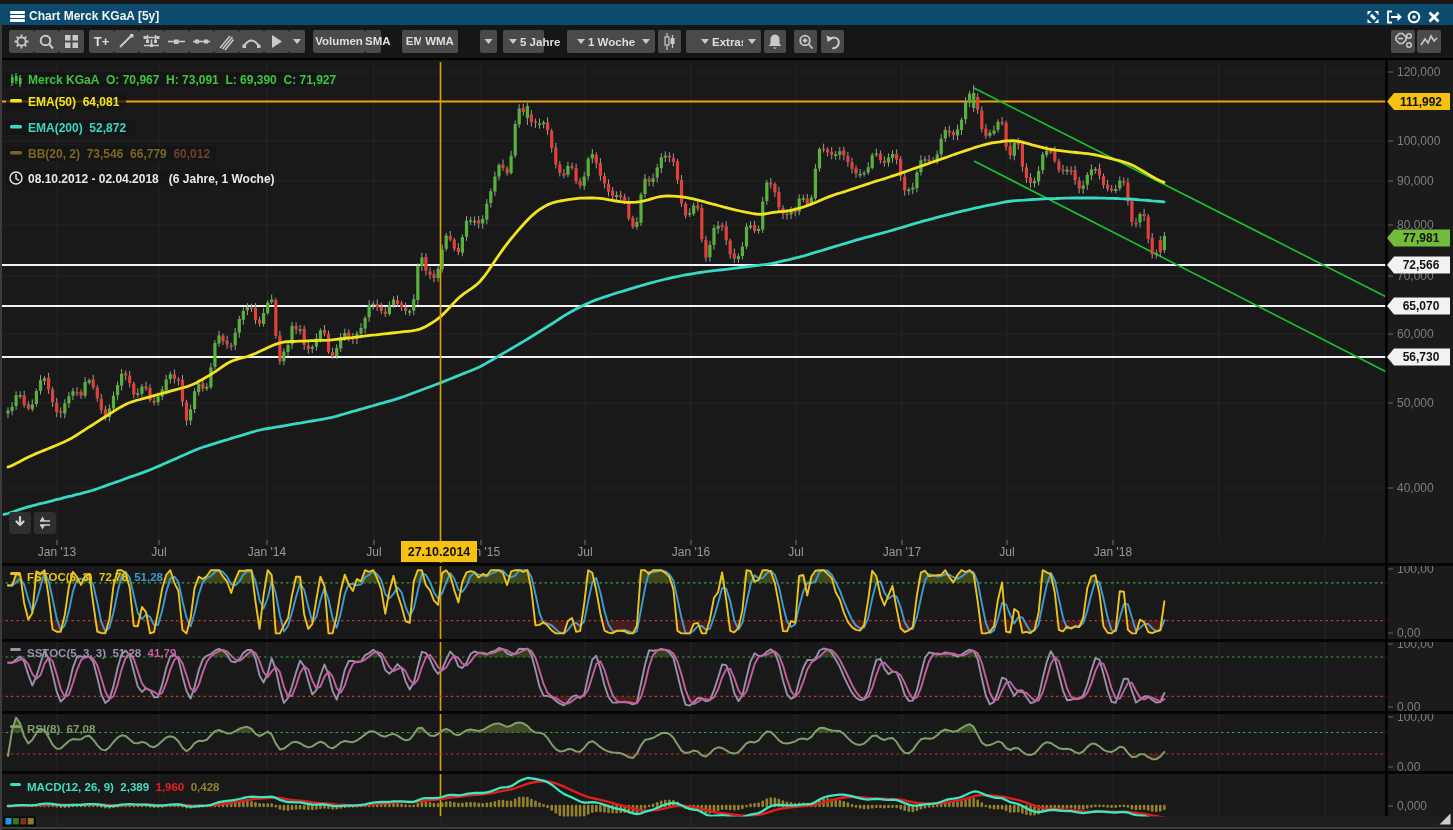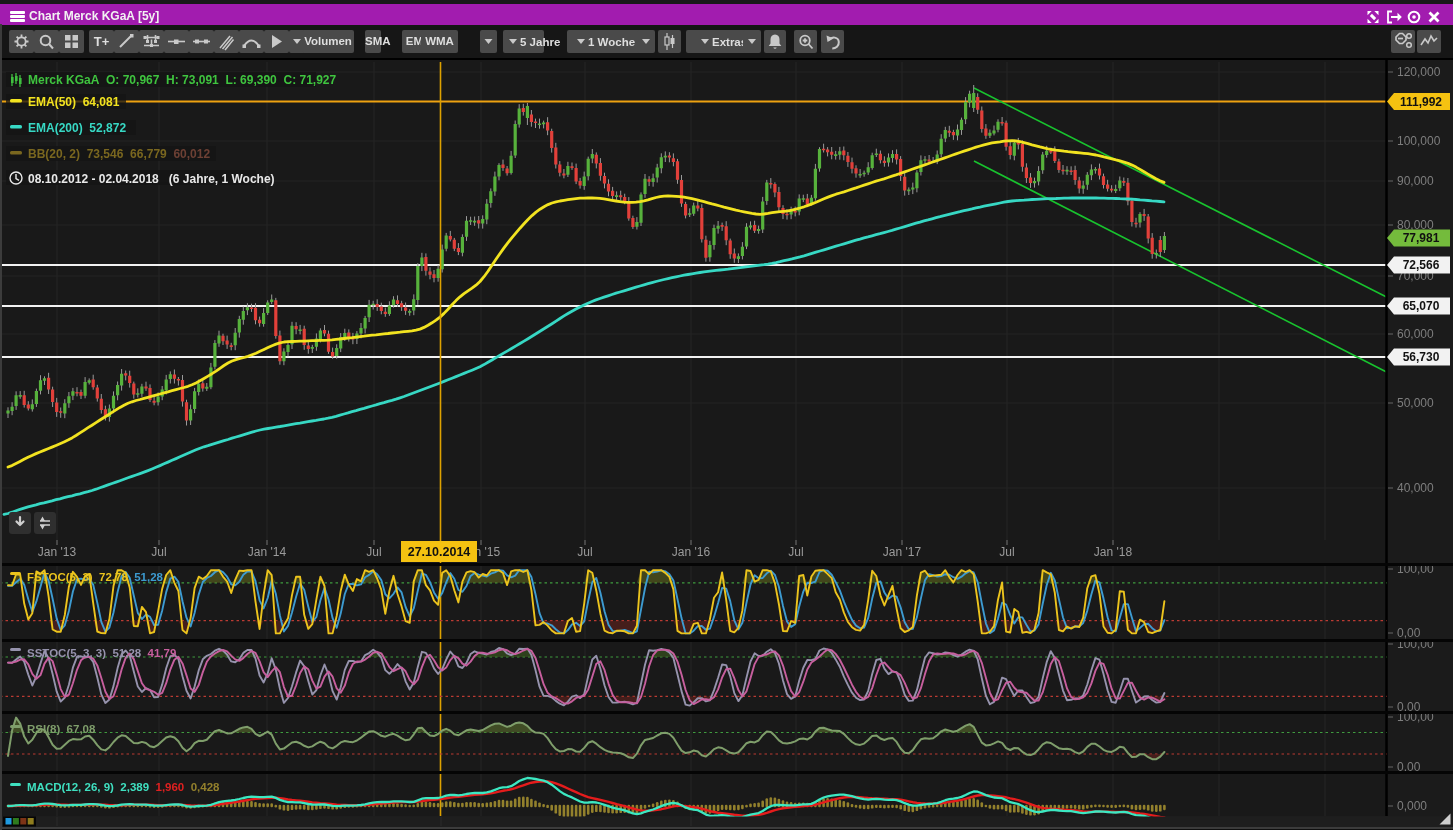--- a/index.html
+++ b/index.html
@@ -1,15 +1,15 @@
 <!DOCTYPE html>
 <html><head><meta charset="utf-8"><style>
 *{margin:0;padding:0;box-sizing:border-box}
 body{width:1453px;height:830px;background:#191919;font-family:"Liberation Sans",sans-serif;overflow:hidden;position:relative}
-#tbar{position:absolute;left:0;top:4px;width:1453px;height:24px;background:#a21caf;border-bottom:1px solid #000}
+#tbar{position:absolute;left:0;top:4px;width:1453px;height:24px;background:#0c4a6e;border-bottom:1px solid #000}
 #tbar .ttl{position:absolute;left:29px;top:5px;font-size:12px;font-weight:bold;color:#f2f2f2}
 #tools{position:absolute;left:0;top:25px;width:1453px;height:35px;background:#161616;border-bottom:2px solid #000}
 .btn{position:absolute;top:5px;height:23px;background:#4a4a4a;border-radius:2px;color:#dedede;font-size:11.5px;font-weight:bold;text-align:center;line-height:23px}
 .ham div{position:absolute;left:10px;width:15px;height:2.6px;background:#fff;border-radius:1px}
 </style></head>
 <body>
 <div id="tbar">
  <div class="ham">
       <div style="top:7px"></div>
       <div style="top:11px"></div>
@@ -89,21 +89,21 @@
         <path d="M5 16q7.5-11 15 0" fill="none" stroke="#c9c9c9" stroke-width="2"></path>
         <rect x="3.5" y="14.5" width="3.5" height="3.5" fill="#c9c9c9"></rect>
         <rect x="18" y="14.5" width="3.5" height="3.5" fill="#c9c9c9"></rect>
       </svg></div>
 <div class="btn" style="left:264px;width:25px"><svg width="25" height="23" viewBox="0 0 25 23">
         <path d="M8 5l10 6.5L8 18z" fill="#c9c9c9"></path>
       </svg></div>
 <div class="btn" style="left:289px;width:16px"><svg width="16" height="23" viewBox="0 0 16 23">
         <path d="M4 9l4 5l4-5z" fill="#c9c9c9"></path>
       </svg></div>
-<div class="btn" style="left:302px;width:52px">Volumen</div>
+<div class="btn" style="left:313px;width:52px">Volumen</div>
 <div class="btn" style="left:365px;width:16px">SMA</div>
 <div class="btn" style="left:402px;width:33px">EMA</div>
 <div class="btn" style="left:421px;width:37px">WMA</div>
 <div class="btn" style="left:480px;width:17px"><svg width="17" height="23" viewBox="0 0 17 23">
         <path d="M4.5 9l4 5l4-5z" fill="#c9c9c9"></path>
       </svg></div>
 <div class="btn" style="left:503px;width:41px"><svg width="61" height="23" viewBox="0 0 61 23">
         <path d="M6 9l4 5l4-5z" fill="#c9c9c9"></path>
         <text x="17" y="16" font-size="11.5" font-weight="bold" fill="#dedede">5 Jahre</text>
       </svg></div>

